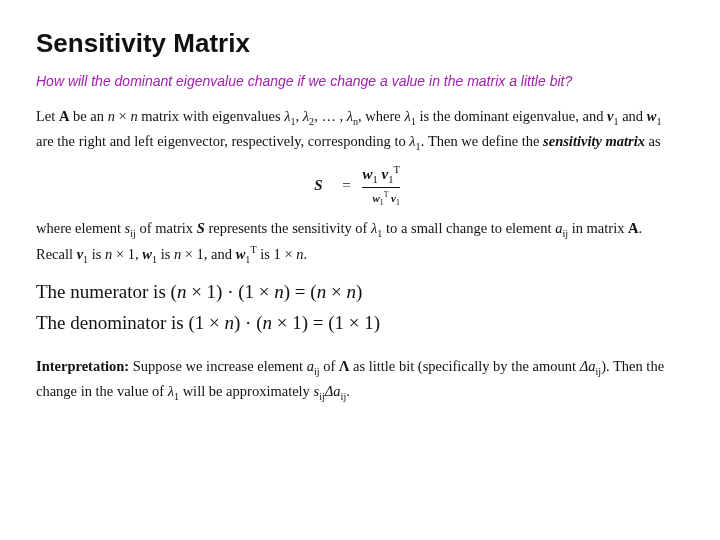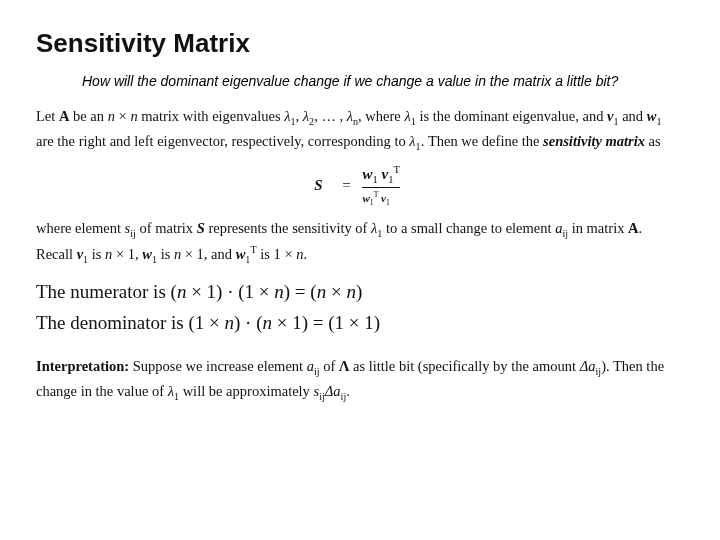--- a/index.html
+++ b/index.html
@@ -19,37 +19,36 @@
       font-family: Arial, Helvetica, sans-serif;
       font-size: 26px;
       font-weight: bold;
       margin-bottom: 14px;
       color: #111;
     }
     .subtitle {
       font-family: Arial, Helvetica, sans-serif;
       font-size: 14px;
       font-style: italic;
-      color: #000000;
+      color: #a21caf;
       margin-bottom: 16px;
-      margin-left: 46px;
     }
     .body-text {
       font-size: 14.5px;
       line-height: 1.55;
       margin-bottom: 10px;
     }
     .formula-block {
       text-align: center;
       margin: 10px 0 10px 0;
       font-size: 15px;
     }
     .fraction {
       display: inline-block;
-      text-align: left;
+      text-align: right;
       vertical-align: middle;
     }
     .fraction .numer {
       display: block;
       border-bottom: 1.5px solid #111;
       padding-bottom: 2px;
       font-size: 15px;
     }
     .fraction .denom {
       display: block;

